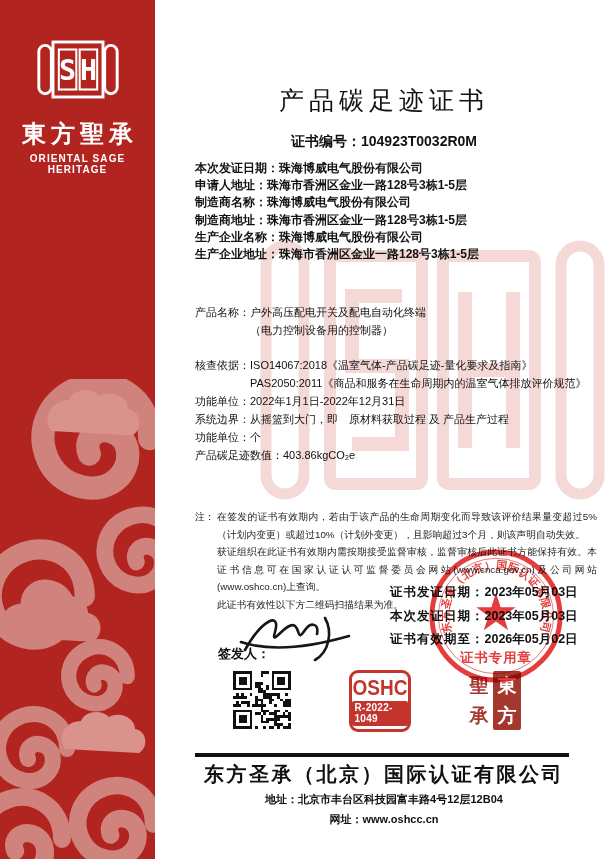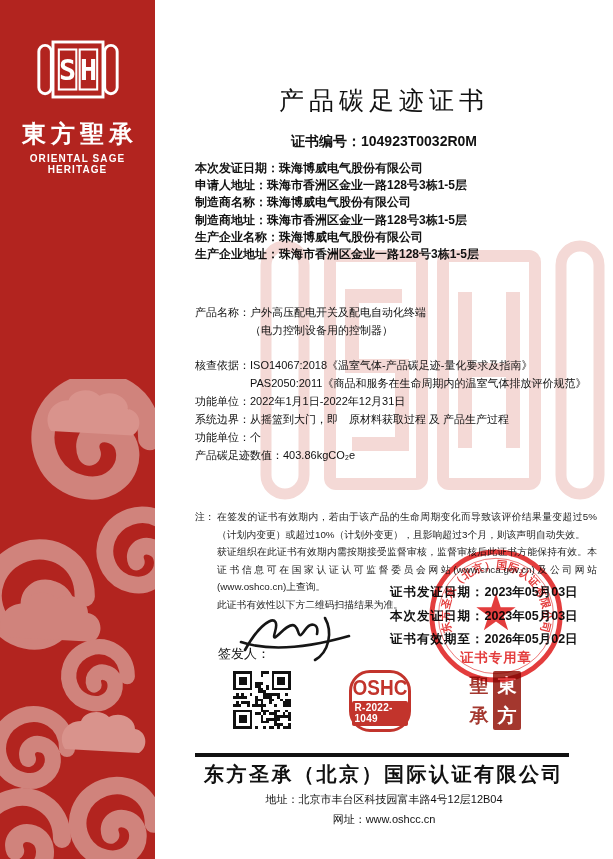--- a/index.html
+++ b/index.html
@@ -24,40 +24,40 @@
   .cert-no { left:0; top:133px; width:100%; text-align:center; font-size:14px; font-weight:bold; }
   .fields { left:40px; top:160px; font-size:12px; font-weight:bold; line-height:17.2px; }
   .frow { display:flex; }
   .frow .lab { white-space:nowrap; }
   .frow .val { white-space:pre-line; }
   .product { left:40px; top:303px; font-size:11px; font-weight:normal; line-height:18px; }
   .product .frow.gap-after { margin-bottom:17px; }
   .note { left:40px; top:508px; width:402px; font-size:9.8px; font-weight:normal; line-height:17.6px; color:#222; display:flex; }
   .note-prefix { width:22px; flex:none; }
   .note-body p { margin:0; text-align:justify; }
-  .sign { left:63px; top:645px; font-size:13px; font-weight:normal; }
+  .sign { left:63px; top:645px; font-size:13px; font-weight:bold; }
   .signature { position:absolute; left:82px; top:608px; z-index:3; }
   .dates { left:235px; top:581px; font-size:12.5px; font-weight:bold; line-height:23.5px; z-index:1; }
   .dates .frow .lab { letter-spacing:1px; }
   .stamp { position:absolute; left:272px; top:547px; width:138px; height:138px; z-index:4; opacity:.88; mix-blend-mode:multiply; }
   
   .qr { position:absolute; left:78px; top:671px; width:58px; height:58px; z-index:1; }
-  .oshc { position:absolute; left:194px; top:670px; width:62px; height:62px; border:3.5px solid #c2342c; border-radius:21px;
+  .oshc { position:absolute; left:194px; top:670px; width:62px; height:62px; border:3.5px solid #c2342c; border-radius:9px;
           display:flex; flex-direction:column; align-items:center; justify-content:center; gap:2px; z-index:1; background:#fff; }
   .oshc-title { font-size:19px; font-weight:900; color:#c2342c; letter-spacing:0; transform:scaleY(1.15); }
   .oshc-code { background:#c2342c; color:#fff; font-size:10px; font-weight:bold; padding:1.5px 2.5px; border-radius:2px; letter-spacing:.3px; }
   .seal-pair { position:absolute; left:310px; top:671px; width:56px; height:59px; display:flex; z-index:1;
                font-family:"Liberation Serif", serif; font-weight:bold; }
   .seal-half { flex:1; display:flex; flex-direction:column; align-items:center; justify-content:space-around; font-size:19px; line-height:1; }
   .seal-yang { color:#a4372e; }
   .seal-yin { background:#a4372e; color:#fff; border-radius:2px; }
   
   .divider { left:40px; top:753px; width:374px; height:3.5px; background:#111; }
   .f-company { left:0; top:761px; width:100%; text-align:center; font-size:20px; font-weight:bold; letter-spacing:2.5px; }
-  .f-line { left:0; width:100%; text-align:center; font-size:11px; font-weight:normal; }
+  .f-line { left:0; width:100%; text-align:center; font-size:11px; font-weight:bold; }
   .f-addr { top:792px; }
   .f-web { top:812px; }
 </style>
 </head>
 <body>
 
 <div id="page">
 
   <div class="sidebar">
     <div class="logo-block">

